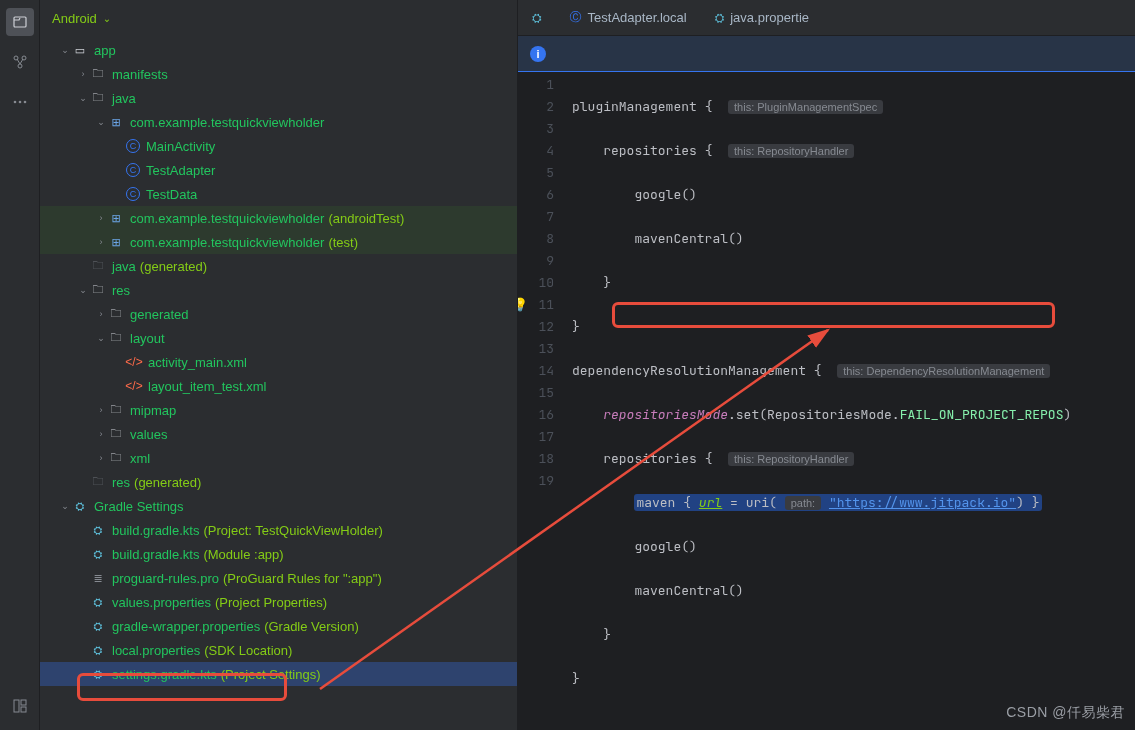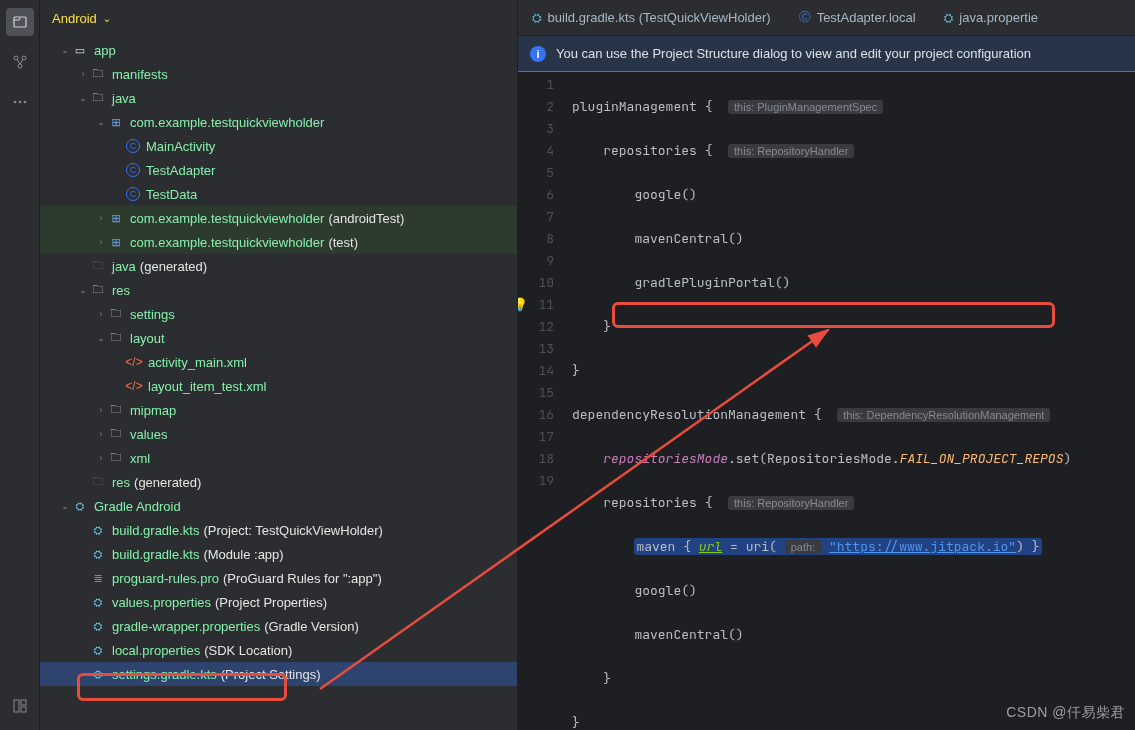--- a/index.html
+++ b/index.html
@@ -36,21 +36,21 @@
   border-right: 1px solid #1e1f22;
   display: flex;
   flex-direction: column;
 }
 .panel-header {
   height: 36px;
   display: flex;
   align-items: center;
   padding: 0 12px;
   font-size: 13px;
-  color: #fde047;
+  color: #84cc16;
 }
 .panel-header .chev { margin-left: 6px; font-size: 10px; }
 .tree {
   flex: 1;
   overflow-y: auto;
   padding: 2px 0;
 }
 .tree-row {
   display: flex;
   align-items: center;
@@ -67,22 +67,22 @@
   text-align: center;
   color: #868a91;
   font-size: 9px;
 }
 .tree-icon {
   width: 16px; height: 16px;
   margin-right: 6px;
   display: inline-flex; align-items: center; justify-content: center;
   font-size: 11px;
 }
-.tree-label { color: #86efac; }
-.tree-suffix { color: #e5e5e5; margin-left: 4px; }
+.tree-label { color: #22c55e; }
+.tree-suffix { color: #84cc16; margin-left: 4px; }
 .folder-icon { color: #ced0d6; }
 .pkg-icon { color: #6ba5e7; }
 .class-icon {
   border: 1px solid #3574f0;
   border-radius: 50%;
   width: 14px; height: 14px;
   color: #3574f0;
   font-size: 9px;
   line-height: 12px;
 }
@@ -171,21 +171,21 @@
 .url-u { color: #84cc16; text-decoration: underline; font-style: italic; }
 .hint {
   background: #393b40;
   color: #868a91;
   font-size: 11px;
   padding: 1px 6px;
   border-radius: 3px;
   font-family: "Segoe UI", Arial, sans-serif;
 }
 .br { color: #bcbec4; }
-.const { color: #fdba74; font-style: italic; }
+.const { color: #86efac; }
 .sel-line {
   background: #214283;
   border-radius: 3px;
   padding: 0 2px;
 }
 .annotation-box {
   position: absolute;
   border: 3px solid #e74c3c;
   border-radius: 6px;
   pointer-events: none;
@@ -313,21 +313,21 @@
       <div class="tree-row">
         <span class="tree-indent" style="width:36px"></span>
         <span class="tree-arrow">⌄</span>
         <span class="tree-icon folder-icon">🗀</span>
         <span class="tree-label">res</span>
       </div>
       <div class="tree-row">
         <span class="tree-indent" style="width:54px"></span>
         <span class="tree-arrow">›</span>
         <span class="tree-icon folder-icon">🗀</span>
-        <span class="tree-label">settings</span>
+        <span class="tree-label">generated</span>
       </div>
       <div class="tree-row">
         <span class="tree-indent" style="width:54px"></span>
         <span class="tree-arrow">⌄</span>
         <span class="tree-icon folder-icon">🗀</span>
         <span class="tree-label">layout</span>
       </div>
       <div class="tree-row">
         <span class="tree-indent" style="width:72px"></span>
         <span class="tree-arrow"></span>
@@ -362,21 +362,21 @@
         <span class="tree-indent" style="width:36px"></span>
         <span class="tree-arrow"></span>
         <span class="tree-icon" style="color:#6f737a">🗀</span>
         <span class="tree-label">res</span>
         <span class="tree-suffix">(generated)</span>
       </div>
       <div class="tree-row">
         <span class="tree-indent" style="width:18px"></span>
         <span class="tree-arrow">⌄</span>
         <span class="tree-icon grad-icon">⛭</span>
-        <span class="tree-label">Gradle Android</span>
+        <span class="tree-label">Gradle Settings</span>
       </div>
       <div class="tree-row">
         <span class="tree-indent" style="width:36px"></span>
         <span class="tree-arrow"></span>
         <span class="tree-icon grad-icon">⛭</span>
         <span class="tree-label">build.gradle.kts</span>
         <span class="tree-suffix">(Project: TestQuickViewHolder)</span>
       </div>
       <div class="tree-row">
         <span class="tree-indent" style="width:36px"></span>
@@ -420,34 +420,32 @@
         <span class="tree-label">settings.gradle.kts</span>
         <span class="tree-suffix">(Project Settings)</span>
       </div>
     </div>
 </div>
 
 <div class="editor-side">
   <div class="tabs">
     <div class="tab">
       <span class="tab-icon grad-icon">⛭</span>
-      <span>build.gradle.kts (TestQuickViewHolder)</span>
     </div>
     <div class="tab">
       <span class="tab-icon" style="color:#3574f0">Ⓒ</span>
       <span>TestAdapter.local</span>
     </div>
     <div class="tab">
       <span class="tab-icon grad-icon">⛭</span>
       <span>java.propertie</span>
     </div>
   </div>
   <div class="info-bar">
     <span class="info-icon">i</span>
-    <span>You can use the Project Structure dialog to view and edit your project configuration</span>
   </div>
   <div class="code-area">
     <div class="gutter" id="gutter">
         <div class="ln">1</div>
         <div class="ln">2</div>
         <div class="ln">3</div>
         <div class="ln">4</div>
         <div class="ln">5</div>
         <div class="ln">6</div>
         <div class="ln">7</div>
@@ -462,21 +460,20 @@
         <div class="ln">16</div>
         <div class="ln">17</div>
         <div class="ln">18</div>
         <div class="ln">19</div>
       </div>
     <div class="code">
 <div class="code-line"><span>pluginManagement</span> <span class="br">{</span>  <span class="hint">this: PluginManagementSpec</span></div>
 <div class="code-line">    <span>repositories</span> <span class="br">{</span>  <span class="hint">this: RepositoryHandler</span></div>
 <div class="code-line">        <span>google()</span></div>
 <div class="code-line">        <span>mavenCentral()</span></div>
-<div class="code-line">        <span>gradlePluginPortal()</span></div>
 <div class="code-line">    <span class="br">}</span></div>
 <div class="code-line"><span class="br">}</span></div>
 <div class="code-line"><span>dependencyResolutionManagement</span> <span class="br">{</span>  <span class="hint">this: DependencyResolutionManagement</span></div>
 <div class="code-line">    <span class="field">repositoriesMode</span><span>.set(RepositoriesMode.</span><span class="const">FAIL_ON_PROJECT_REPOS</span><span class="br">)</span></div>
 <div class="code-line">    <span>repositories</span> <span class="br">{</span>  <span class="hint">this: RepositoryHandler</span></div>
 <div class="code-line">        <span class="sel-line"><span>maven</span> <span class="br">{</span> <span class="url-u">url</span><span> = uri(</span> <span class="hint">path:</span> <span class="str link">"https://www.jitpack.io"</span><span class="br">) }</span></span></div>
 <div class="code-line">        <span>google()</span></div>
 <div class="code-line">        <span>mavenCentral()</span></div>
 <div class="code-line">    <span class="br">}</span></div>
 <div class="code-line"><span class="br">}</span></div>

